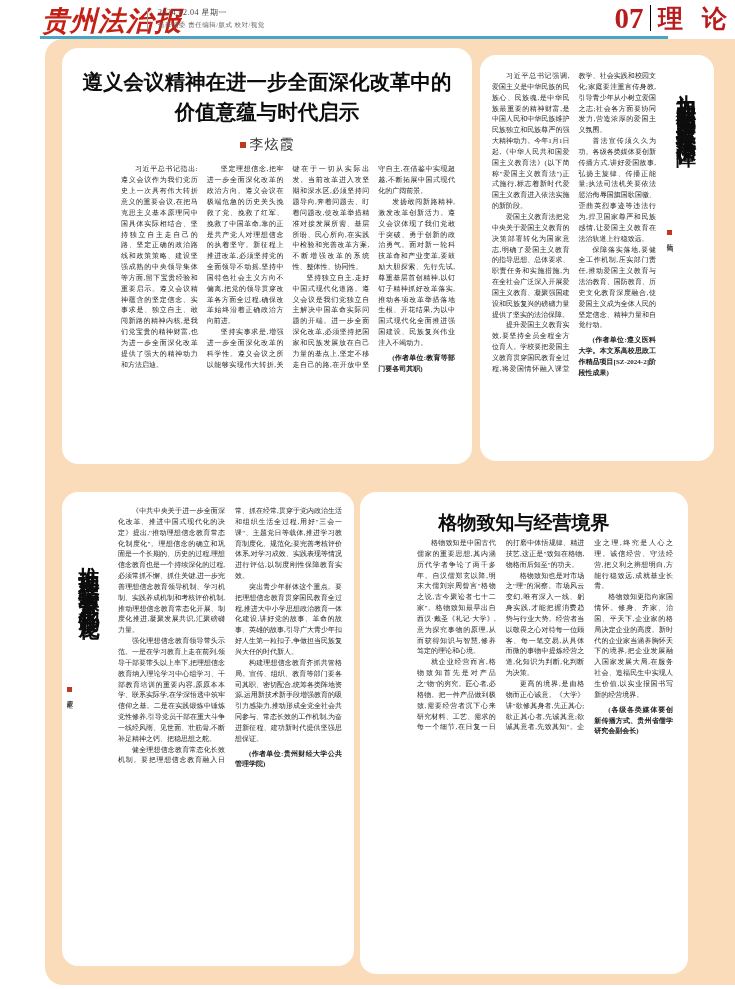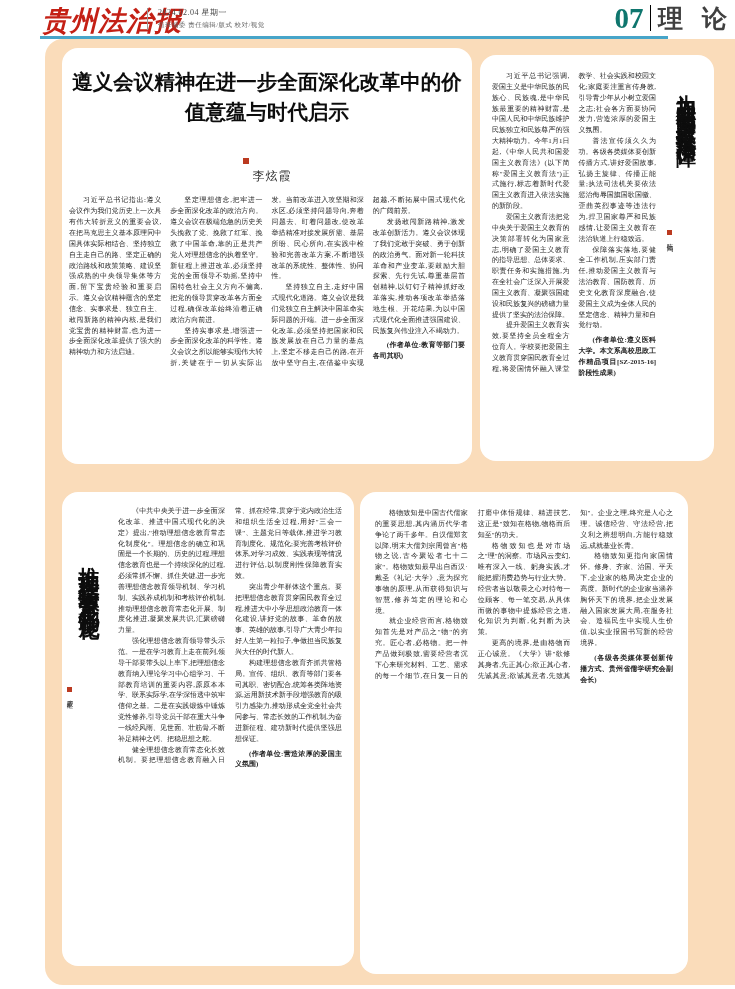--- a/index.html
+++ b/index.html
@@ -9,58 +9,58 @@
 
   
   .header { position:absolute; left:0; top:0; width:735px; height:36px; background:#fff; }
   .masthead { position:absolute; left:42px; top:3px; font-size:27px; font-weight:bold; font-style:italic;
               color:#c42015; letter-spacing:1px; font-family:"Liberation Serif", serif; }
   .head-div { position:absolute; left:147px; top:8px; width:1px; height:22px; background:#9a9a9a; }
   .datebox { position:absolute; left:158px; top:7px; color:#444; }
   .dateline { font-size:8px; letter-spacing:.5px; }
   .creditline { font-size:6.5px; color:#666; margin-top:3px; letter-spacing:.5px; }
   .pagenum-wrap { position:absolute; right:2px; top:0; height:36px; display:flex; align-items:center; }
-  .pagenum { font-size:29px; font-weight:bold; font-family:"Liberation Serif", serif; color:#0f766e; }
+  .pagenum { font-size:29px; font-weight:bold; font-family:"Liberation Serif", serif; color:#b91c1c; }
   .pn-div { width:1.5px; height:26px; background:#000; margin:0 7px 0 6px; }
-  .section-title { font-size:25px; font-weight:bold; color:#404040; letter-spacing:6px;
+  .section-title { font-size:25px; font-weight:bold; color:#b91c1c; letter-spacing:6px;
                    font-family:"Liberation Sans", sans-serif; white-space:nowrap; }
   .blueline { position:absolute; left:40px; top:36px; width:628px; height:3px; background:#47a5c9; }
 
   
   .peach { position:absolute; left:45px; top:39px; width:690px; height:946px; background:#fadcba;
            border-radius:18px 0 0 18px; }
 
   
   .card { position:absolute; background:#fff; border-radius:16px; overflow:hidden; }
-  .card-a { left:62px;  top:48px;  width:410px; height:416px; padding:14px 7px 10px; }
+  .card-a { left:62px;  top:48px;  width:410px; height:416px; padding:14px 17px 10px; }
   .card-b { left:480px; top:55px;  width:234px; height:406px; display:flex; }
   .card-c { left:62px;  top:492px; width:292px; height:474px; display:flex; }
   .card-d { left:360px; top:492px; width:328px; height:482px; padding:14px 15px 10px; }
 
   
   .h-title { text-align:center; font-weight:bold; color:#0d0d0d; font-family:"Liberation Serif", serif; }
   .title-a { font-size:20.5px; line-height:1.45; margin-top:6px; }
   .title-d { font-size:19px; margin-top:4px; }
   .author-line { display:flex; align-items:center; justify-content:center; gap:4px; margin:9px 0 10px; }
   .red-sq { width:6px; height:6px; background:#bb3a20; display:inline-block; }
-  .author-name { font-size:12px; color:#333; letter-spacing:1px;margin-top:32px; }
+  .author-name { font-size:14px; color:#333; letter-spacing:1px; }
 
   .vtitle-strip { position:relative; flex:0 0 54px; display:flex; align-items:flex-start; justify-content:center; }
   .vtitle { writing-mode:vertical-rl; font-weight:bold; color:#0d0d0d; font-family:"Liberation Serif", serif; }
   .vtitle-b { font-size:20px; letter-spacing:3px; margin-top:24px; }
   .vtitle-c { font-size:21px; letter-spacing:4px; margin-top:58px; }
   .v-author { position:absolute; writing-mode:vertical-rl; font-size:6.5px; color:#333; letter-spacing:1px;
               display:flex; align-items:center; }
   .v-author .red-sq { width:5px; height:5px; margin-bottom:3px; }
   .v-author-b { left:5px; top:175px; }
   .v-author-c { left:3px; top:195px; }
 
   
   .cols { color:#262626; font-size:7px; line-height:1.55; text-align:justify; overflow:hidden;
-          font-family:"Liberation Serif", serif; }
+          font-family:"Liberation Serif", serif;margin-left:42px; }
   .cols p { text-indent:2em; margin:0; }
   .cols p.foot { font-weight:bold; margin-top:4px; }
   .cols-a { column-count:4; column-gap:9px; height:302px; }
   .cols-b { column-count:2; column-gap:9px; height:374px; margin:16px 4px 0 12px; flex:1; }
   .cols-c { column-count:2; column-gap:10px; height:446px; margin:14px 12px 0 2px; flex:1; }
   .cols-d { column-count:3; column-gap:10px; height:392px; margin-top:2px;font-family:Liberation Serif, serif; }
   .flowlist { display:contents; }
 </style>
 </head>
 <body>
@@ -92,45 +92,46 @@
     </div>
     <div class="cols cols-a">
       <div class="flowlist"><p>习近平总书记指出:遵义会议作为我们党历史上一次具有伟大转折意义的重要会议,在把马克思主义基本原理同中国具体实际相结合、坚持独立自主走自己的路、坚定正确的政治路线和政策策略、建设坚强成熟的中央领导集体等方面,留下宝贵经验和重要启示。遵义会议精神蕴含的坚定信念、实事求是、独立自主、敢闯新路的精神内核,是我们党宝贵的精神财富,也为进一步全面深化改革提供了强大的精神动力和方法启迪。</p><p>坚定理想信念,把牢进一步全面深化改革的政治方向。遵义会议在极端危急的历史关头挽救了党、挽救了红军、挽救了中国革命,靠的正是共产党人对理想信念的执着坚守。新征程上推进改革,必须坚持党的全面领导不动摇,坚持中国特色社会主义方向不偏离,把党的领导贯穿改革各方面全过程,确保改革始终沿着正确政治方向前进。</p><p>坚持实事求是,增强进一步全面深化改革的科学性。遵义会议之所以能够实现伟大转折,关键在于一切从实际出发。当前改革进入攻坚期和深水区,必须坚持问题导向,奔着问题去、盯着问题改,使改革举措精准对接发展所需、基层所盼、民心所向,在实践中检验和完善改革方案,不断增强改革的系统性、整体性、协同性。</p><p>坚持独立自主,走好中国式现代化道路。遵义会议是我们党独立自主解决中国革命实际问题的开端。进一步全面深化改革,必须坚持把国家和民族发展放在自己力量的基点上,坚定不移走自己的路,在开放中坚守自主,在借鉴中实现超越,不断拓展中国式现代化的广阔前景。</p><p>发扬敢闯新路精神,激发改革创新活力。遵义会议体现了我们党敢于突破、勇于创新的政治勇气。面对新一轮科技革命和产业变革,要鼓励大胆探索、先行先试,尊重基层首创精神,以钉钉子精神抓好改革落实,推动各项改革举措落地生根、开花结果,为以中国式现代化全面推进强国建设、民族复兴伟业注入不竭动力。</p></div>
       <p class="foot">(作者单位:教育等部门要各司其职)</p>
     </div>
   </div>
 
   <div class="card card-b">
     <div class="cols cols-b">
       <div class="flowlist"><p>习近平总书记强调,爱国主义是中华民族的民族心、民族魂,是中华民族最重要的精神财富,是中国人民和中华民族维护民族独立和民族尊严的强大精神动力。今年1月1日起,《中华人民共和国爱国主义教育法》(以下简称"爱国主义教育法")正式施行,标志着新时代爱国主义教育进入依法实施的新阶段。</p><p>爱国主义教育法把党中央关于爱国主义教育的决策部署转化为国家意志,明确了爱国主义教育的指导思想、总体要求、职责任务和实施措施,为在全社会广泛深入开展爱国主义教育、凝聚强国建设和民族复兴的磅礴力量提供了坚实的法治保障。</p><p>提升爱国主义教育实效,要坚持全员全程全方位育人。学校要把爱国主义教育贯穿国民教育全过程,将爱国情怀融入课堂教学、社会实践和校园文化;家庭要注重言传身教,引导青少年从小树立爱国之志;社会各方面要协同发力,营造浓厚的爱国主义氛围。</p><p>普法宣传须久久为功。各级各类媒体要创新传播方式,讲好爱国故事,弘扬主旋律、传播正能量;执法司法机关要依法惩治侮辱国旗国歌国徽、歪曲英烈事迹等违法行为,捍卫国家尊严和民族感情,让爱国主义教育在法治轨道上行稳致远。</p><p>保障落实落地,要健全工作机制,压实部门责任,推动爱国主义教育与法治教育、国防教育、历史文化教育深度融合,使爱国主义成为全体人民的坚定信念、精神力量和自觉行动。</p></div>
-      <p class="foot">(作者单位:遵义医科大学。本文系高校思政工作精品项目[SZ-2015-16]阶段性成果)</p>
+      <p class="foot">(作者单位:遵义医科大学。本文系高校思政工作精品项目[SZ-2024-2]阶段性成果)</p>
     </div>
     <div class="vtitle-strip">
       <div class="vtitle vtitle-b">为加强新时代爱国主义教育提供法治保障</div>
       <div class="v-author v-author-b">
         <span class="red-sq"></span>
         <span>陈仁鸿</span>
       </div>
     </div>
   </div>
 
   <div class="card card-c">
     <div class="vtitle-strip">
       <div class="vtitle vtitle-c">推动理想信念教育常态化制度化</div>
       <div class="v-author v-author-c">
         <span class="red-sq"></span>
         <span>廖承红</span>
       </div>
     </div>
     <div class="cols cols-c">
       <div class="flowlist"><p>《中共中央关于进一步全面深化改革、推进中国式现代化的决定》提出,"推动理想信念教育常态化制度化"。理想信念的确立和巩固是一个长期的、历史的过程,理想信念教育也是一个持续深化的过程,必须常抓不懈、抓住关键,进一步完善理想信念教育领导机制、学习机制、实践养成机制和考核评价机制,推动理想信念教育常态化开展、制度化推进,凝聚发展共识,汇聚磅礴力量。</p><p>强化理想信念教育领导带头示范。一是在学习教育上走在前列,领导干部要带头以上率下,把理想信念教育纳入理论学习中心组学习、干部教育培训的重要内容,原原本本学、联系实际学,在学深悟透中筑牢信仰之基。二是在实践锻炼中锤炼党性修养,引导党员干部在重大斗争一线经风雨、见世面、壮筋骨,不断补足精神之钙、把稳思想之舵。</p><p>健全理想信念教育常态化长效机制。要把理想信念教育融入日常、抓在经常,贯穿于党内政治生活和组织生活全过程,用好"三会一课"、主题党日等载体,推进学习教育制度化、规范化;要完善考核评价体系,对学习成效、实践表现等情况进行评估,以制度刚性保障教育实效。</p><p>突出青少年群体这个重点。要把理想信念教育贯穿国民教育全过程,推进大中小学思想政治教育一体化建设,讲好党的故事、革命的故事、英雄的故事,引导广大青少年扣好人生第一粒扣子,争做担当民族复兴大任的时代新人。</p><p>构建理想信念教育齐抓共管格局。宣传、组织、教育等部门要各司其职、密切配合,统筹各类阵地资源,运用新技术新手段增强教育的吸引力感染力,推动形成全党全社会共同参与、常态长效的工作机制,为奋进新征程、建功新时代提供坚强思想保证。</p></div>
-      <p class="foot">(作者单位:营造浓厚的爱国主义氛围)</p>
+      <p class="foot">(作者单位:贵州财经大学公共管理学院)</p>
     </div>
   </div>
 
   <div class="card card-d">
+    <div class="h-title title-d">格物致知与经营境界</div>
     <div class="cols cols-d">
       <div class="flowlist"><p>格物致知是中国古代儒家的重要思想,其内涵历代学者争论了两千多年。自汉儒郑玄以降,明末大儒刘宗周曾言"格物之说,古今聚讼者七十二家"。格物致知最早出自西汉·戴圣《礼记·大学》,意为探究事物的原理,从而获得知识与智慧,修养笃定的理论和心境。</p><p>就企业经营而言,格物致知首先是对产品之"物"的穷究。匠心者,必格物。把一件产品做到极致,需要经营者沉下心来研究材料、工艺、需求的每一个细节,在日复一日的打磨中体悟规律、精进技艺,这正是"致知在格物,物格而后知至"的功夫。</p><p>格物致知也是对市场之"理"的洞察。市场风云变幻,唯有深入一线、躬身实践,才能把握消费趋势与行业大势。经营者当以敬畏之心对待每一位顾客、每一笔交易,从具体而微的事物中提炼经营之道,化知识为判断,化判断为决策。</p><p>更高的境界,是由格物而正心诚意。《大学》讲"欲修其身者,先正其心;欲正其心者,先诚其意;欲诚其意者,先致其知"。企业之理,终究是人心之理。诚信经营、守法经营,把义利之辨想明白,方能行稳致远,成就基业长青。</p><p>格物致知更指向家国情怀。修身、齐家、治国、平天下,企业家的格局决定企业的高度。新时代的企业家当涵养胸怀天下的境界,把企业发展融入国家发展大局,在服务社会、造福民生中实现人生价值,以实业报国书写新的经营境界。</p></div>
       <p class="foot">(各级各类媒体要创新传播方式、贵州省儒学研究会副会长)</p>
     </div>
   </div>
 
 </div>
 
 </body></html>

